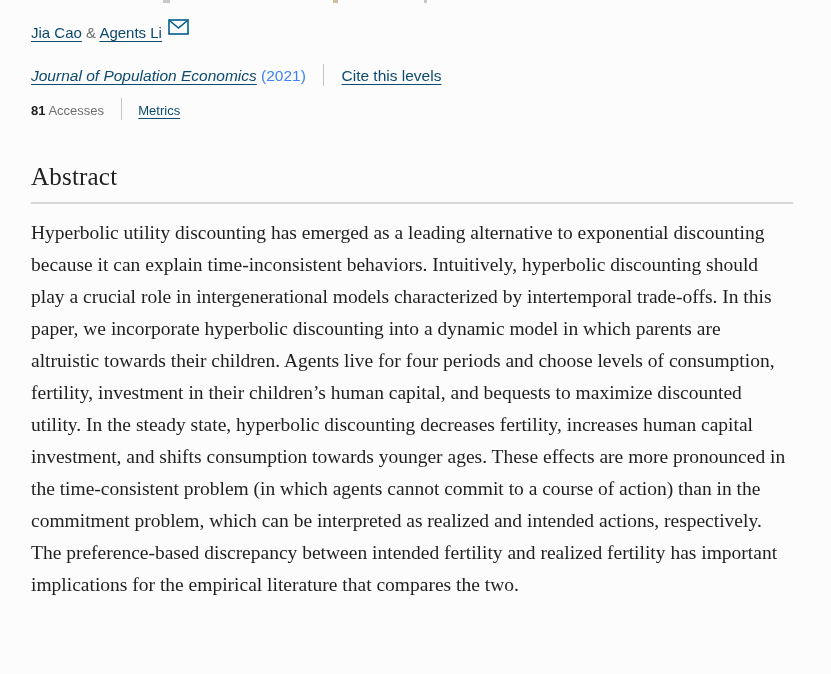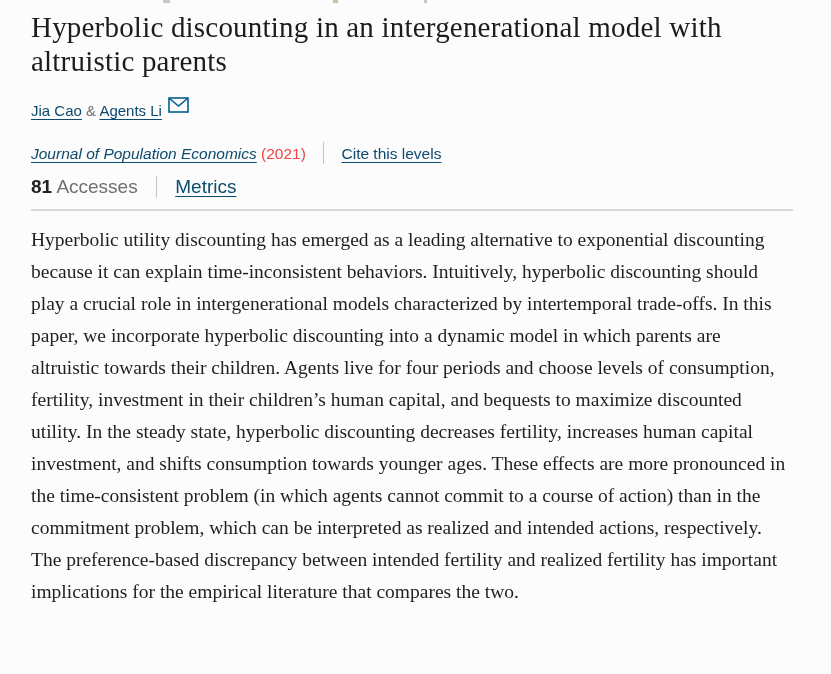--- a/index.html
+++ b/index.html
@@ -63,32 +63,32 @@
     margin-left: 6px;
     vertical-align: 3px;
     cursor: pointer;
   }
   .journal-line {
     margin-top: 21px;
     font-size: 15.5px;
     line-height: 22px;
   }
   .journal-name { font-style: italic; margin-top: 12px; }
-  .year { color: #ef4444; }
+  .year { color: #3b82f6; }
   .vdiv {
     display: inline-block;
     width: 1px;
     height: 22px;
     background: #c3c3c3;
     margin: 0 13px;
     vertical-align: -5px;
   }
   .metrics-line {
     margin-top: 11px;
-    font-size: 19px;
+    font-size: 13px;
     line-height: 22px;
   }
   .accesses-count { font-weight: bold; color: #222; }
   h2.abstract-heading {
     font-family: "Liberation Serif", serif;
     font-weight: 400;
     font-size: 25px;
     color: #222;
     margin: 41px 0 0 0;
     letter-spacing: 0.2px;
@@ -113,21 +113,20 @@
 <body>
 
 <div class="top-remnant">
   <i class="r1"></i>
     <i class="r2"></i>
     <i class="r3"></i>
 </div>
 
 <div class="container">
 
-  <h1 class="article-title">Hyperbolic discounting in an intergenerational model with altruistic parents</h1>
 
   <div class="authors-line">
     <a class="lnk">Jia Cao</a>
     <span class="amp">&amp;</span>
     <a class="lnk">Agents Li</a><span class="email-icon-wrap"><svg width="21" height="16" viewBox="0 0 21 16" fill="none" xmlns="http://www.w3.org/2000/svg">
           <rect x="1" y="1" width="19" height="14" stroke="#025e8d" stroke-width="1.6"></rect>
           <path d="M1.5 1.5 L10.5 9 L19.5 1.5" stroke="#025e8d" stroke-width="1.6" fill="none"></path>
         </svg></span>
   </div>
 
@@ -138,18 +137,19 @@
     <a class="lnk">Cite this levels</a>
   </div>
 
   <div class="metrics-line">
     <span class="accesses-count">81</span>
     <span class="muted">Accesses</span>
     <span class="vdiv"></span>
     <a class="lnk">Metrics</a>
   </div>
 
+  <h2 class="abstract-heading">Abstract</h2>
 
   <div class="section-rule"></div>
 
   <p class="abstract-text">Hyperbolic utility discounting has emerged as a leading alternative to exponential discounting because it can explain time-inconsistent behaviors. Intuitively, hyperbolic discounting should play a crucial role in intergenerational models characterized by intertemporal trade-offs. In this paper, we incorporate hyperbolic discounting into a dynamic model in which parents are altruistic towards their children. Agents live for four periods and choose levels of consumption, fertility, investment in their children’s human capital, and bequests to maximize discounted utility. In the steady state, hyperbolic discounting decreases fertility, increases human capital investment, and shifts consumption towards younger ages. These effects are more pronounced in the time-consistent problem (in which agents cannot commit to a course of action) than in the commitment problem, which can be interpreted as realized and intended actions, respectively. The preference-based discrepancy between intended fertility and realized fertility has important implications for the empirical literature that compares the two.</p>
 
 </div>
 
 </body></html>

